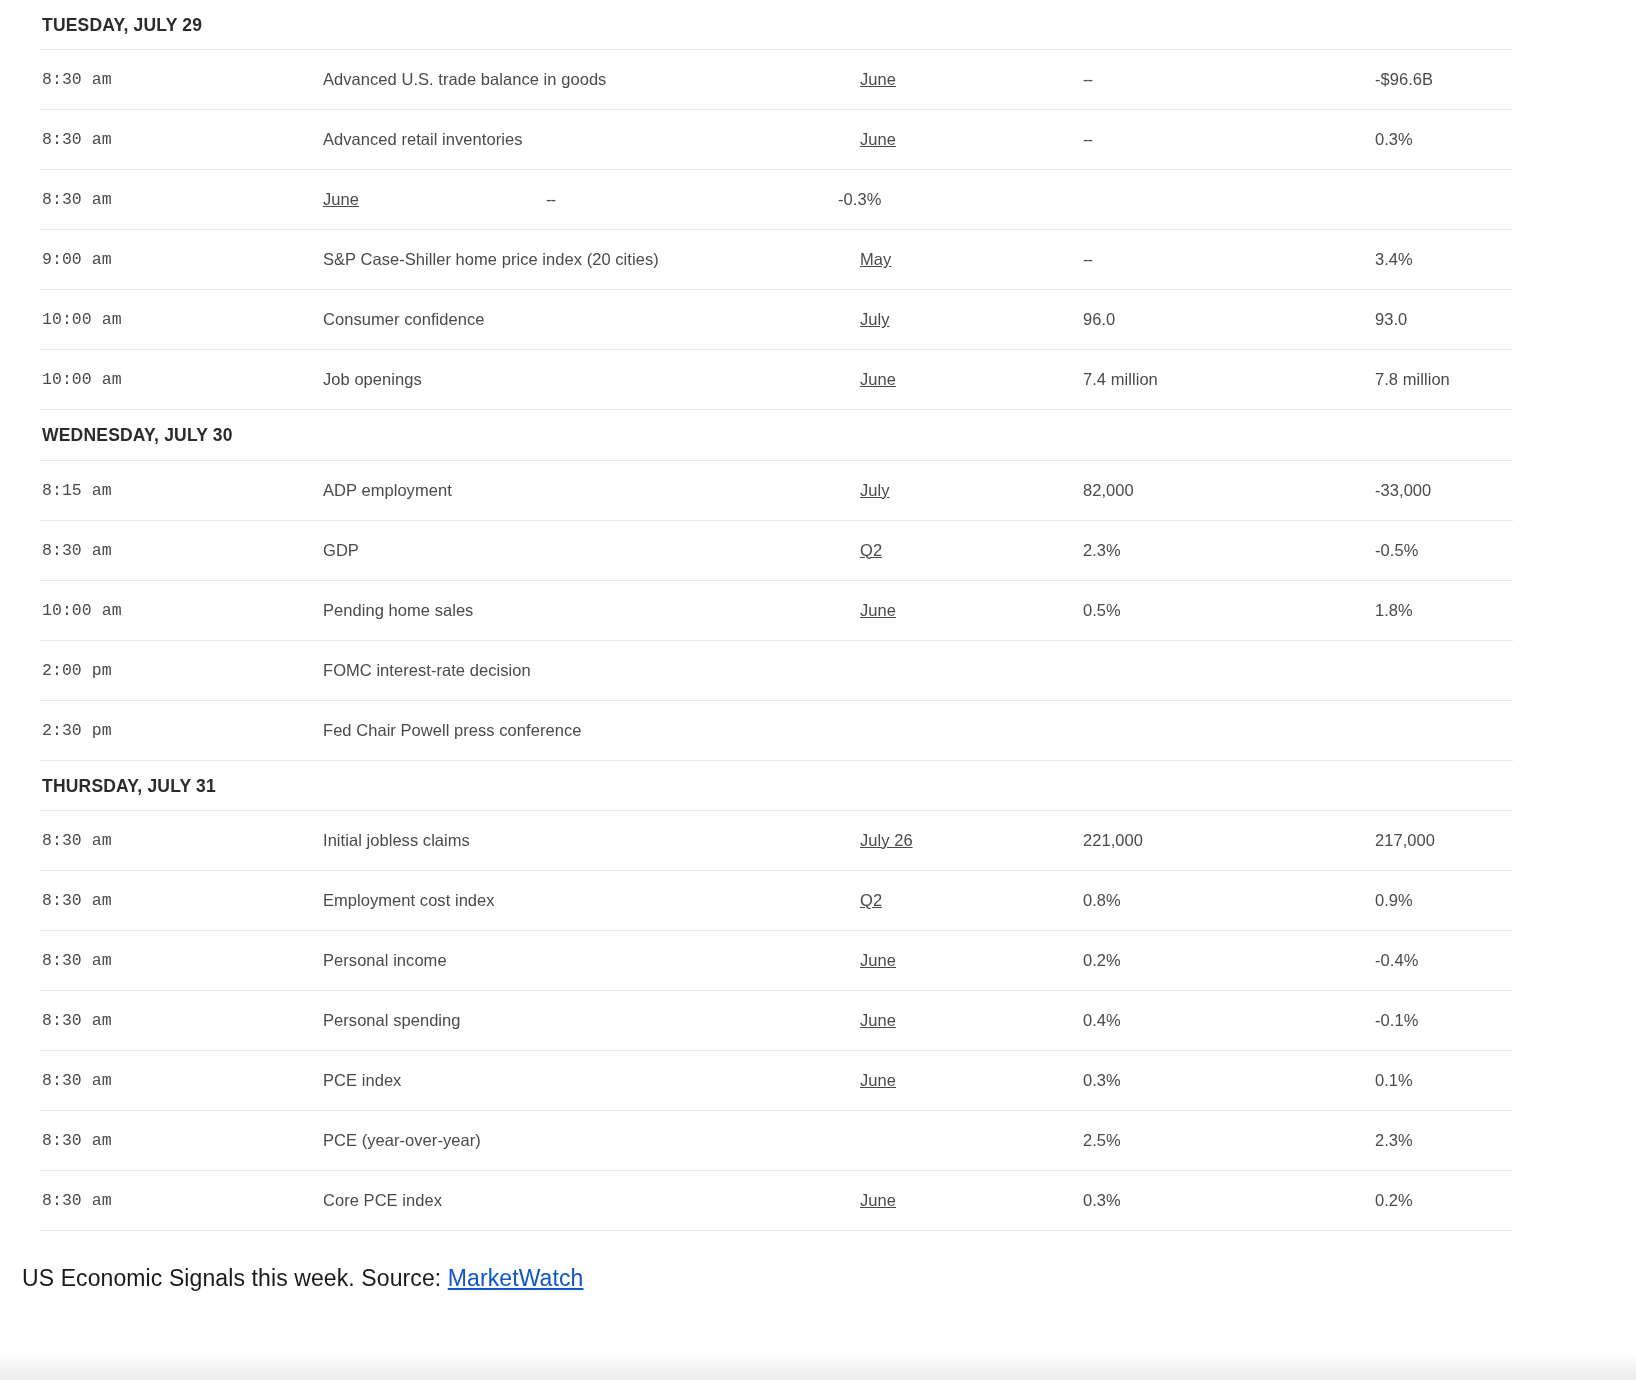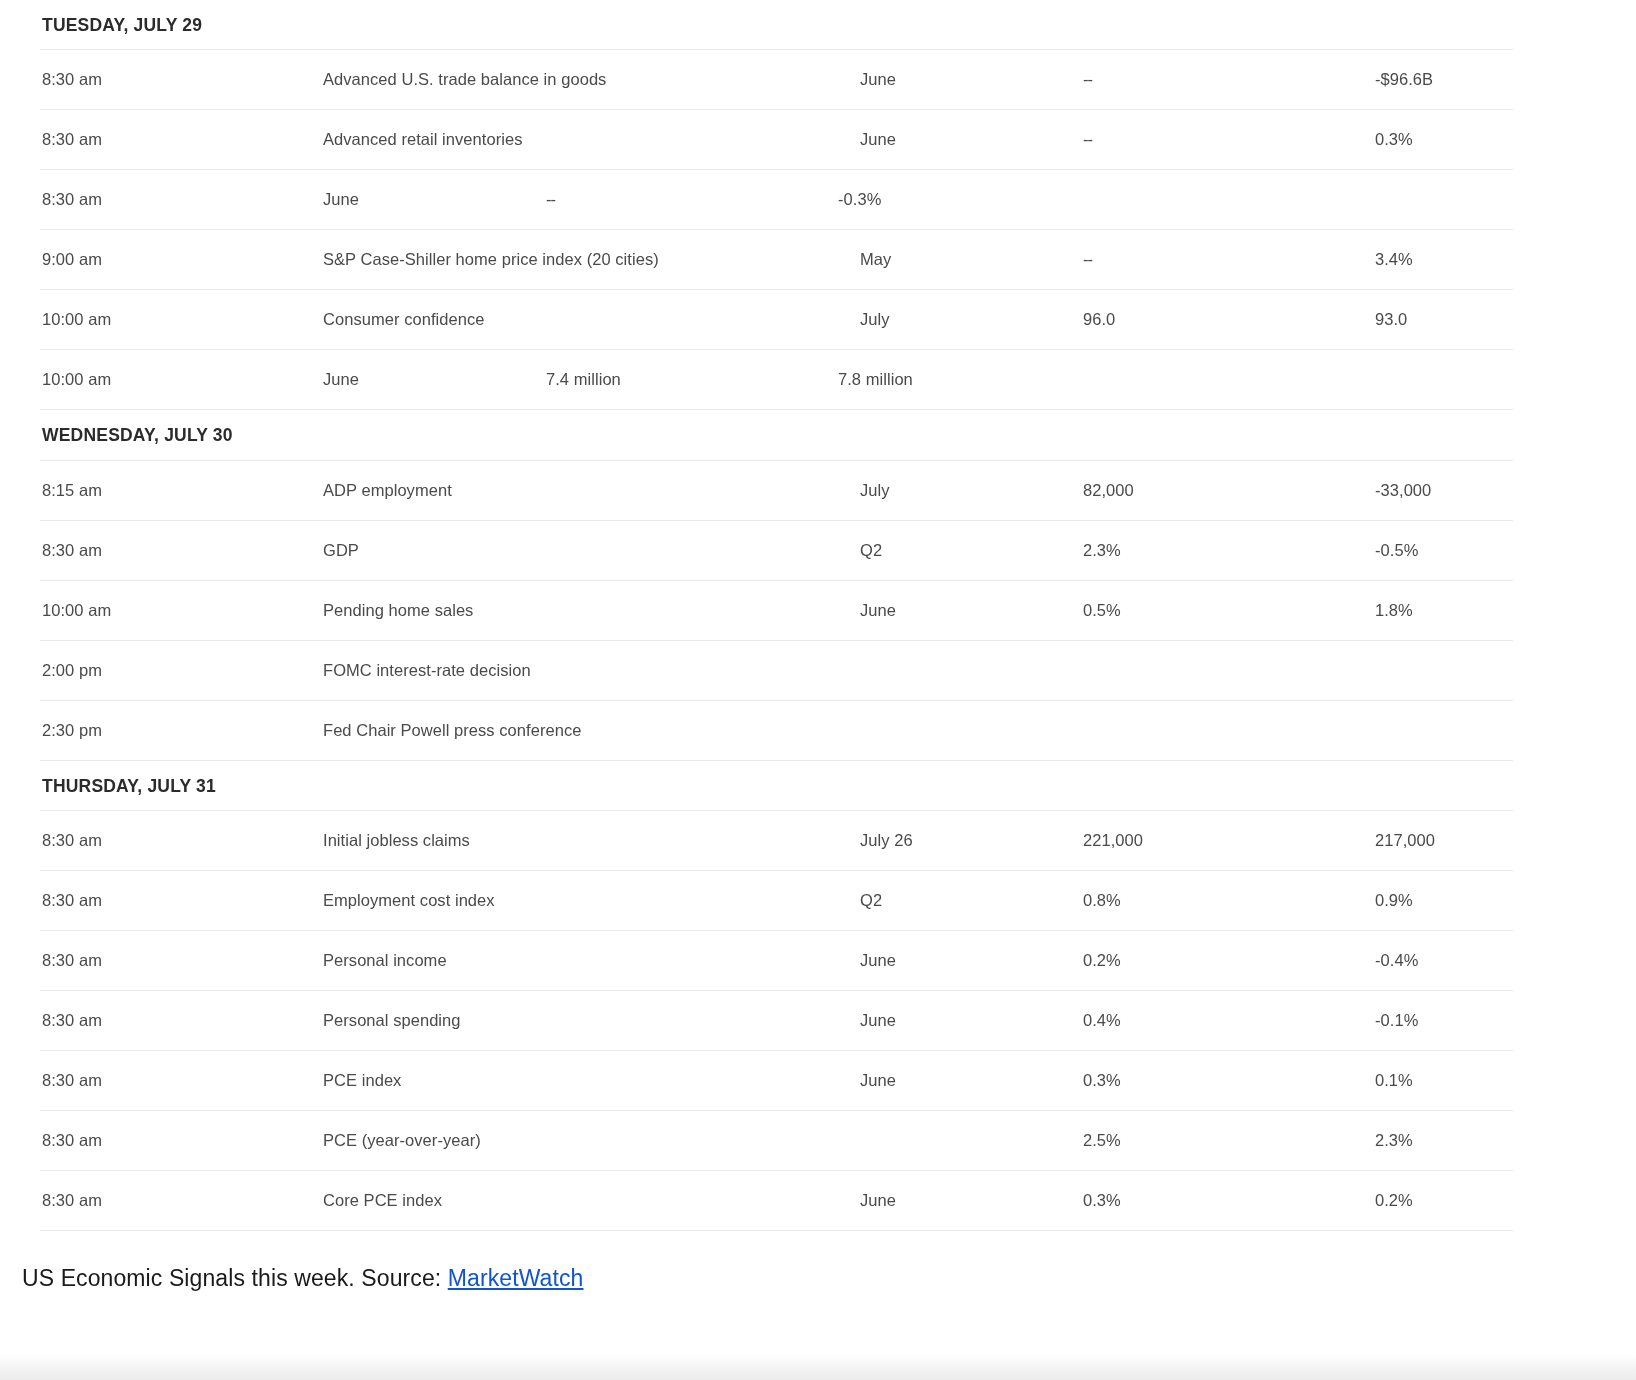--- a/index.html
+++ b/index.html
@@ -49,23 +49,23 @@
 
   .row {
     display: flex;
     align-items: center;
     height: 59px;
     font-size: 16.5px;
     color: #4a4a4a;
     letter-spacing: 0.05px;
   }
 
-  .c-time   { width: 283px; padding-left: 2px; box-sizing: border-box; }
+  .c-time   { width: 283px; padding-left: 2px; box-sizing: border-box; font-family: Liberation Mono, monospace; }
   .c-event  { width: 537px; box-sizing: border-box; }
-  .c-period { width: 223px; box-sizing: border-box; }
+  .c-period { width: 223px; box-sizing: border-box; text-decoration: underline; }
   .c-forecast { width: 253px; box-sizing: border-box; }
   .c-actual { flex: 1 1 auto; box-sizing: border-box; margin-left: 39px; }
 
   .dash {
     letter-spacing: -1px;
   }
 
   
   .caption {
     position: absolute;
@@ -135,20 +135,21 @@
       <div class="row">
         <div class="c-time">10:00 am</div>
         <div class="c-event">Consumer confidence</div>
         <div class="c-period">July</div>
         <div class="c-forecast">96.0</div>
         <div class="c-actual">93.0</div>
       </div>
       <div class="rule"></div>
       <div class="row">
         <div class="c-time">10:00 am</div>
+        <div class="c-event">Job openings</div>
         <div class="c-period">June</div>
         <div class="c-forecast">7.4 million</div>
         <div class="c-actual">7.8 million</div>
       </div>
       <div class="rule"></div>
       <div class="day-header">WEDNESDAY, JULY 30</div>
       <div class="rule"></div>
       <div class="row">
         <div class="c-time">8:15 am</div>
         <div class="c-event">ADP employment</div>

